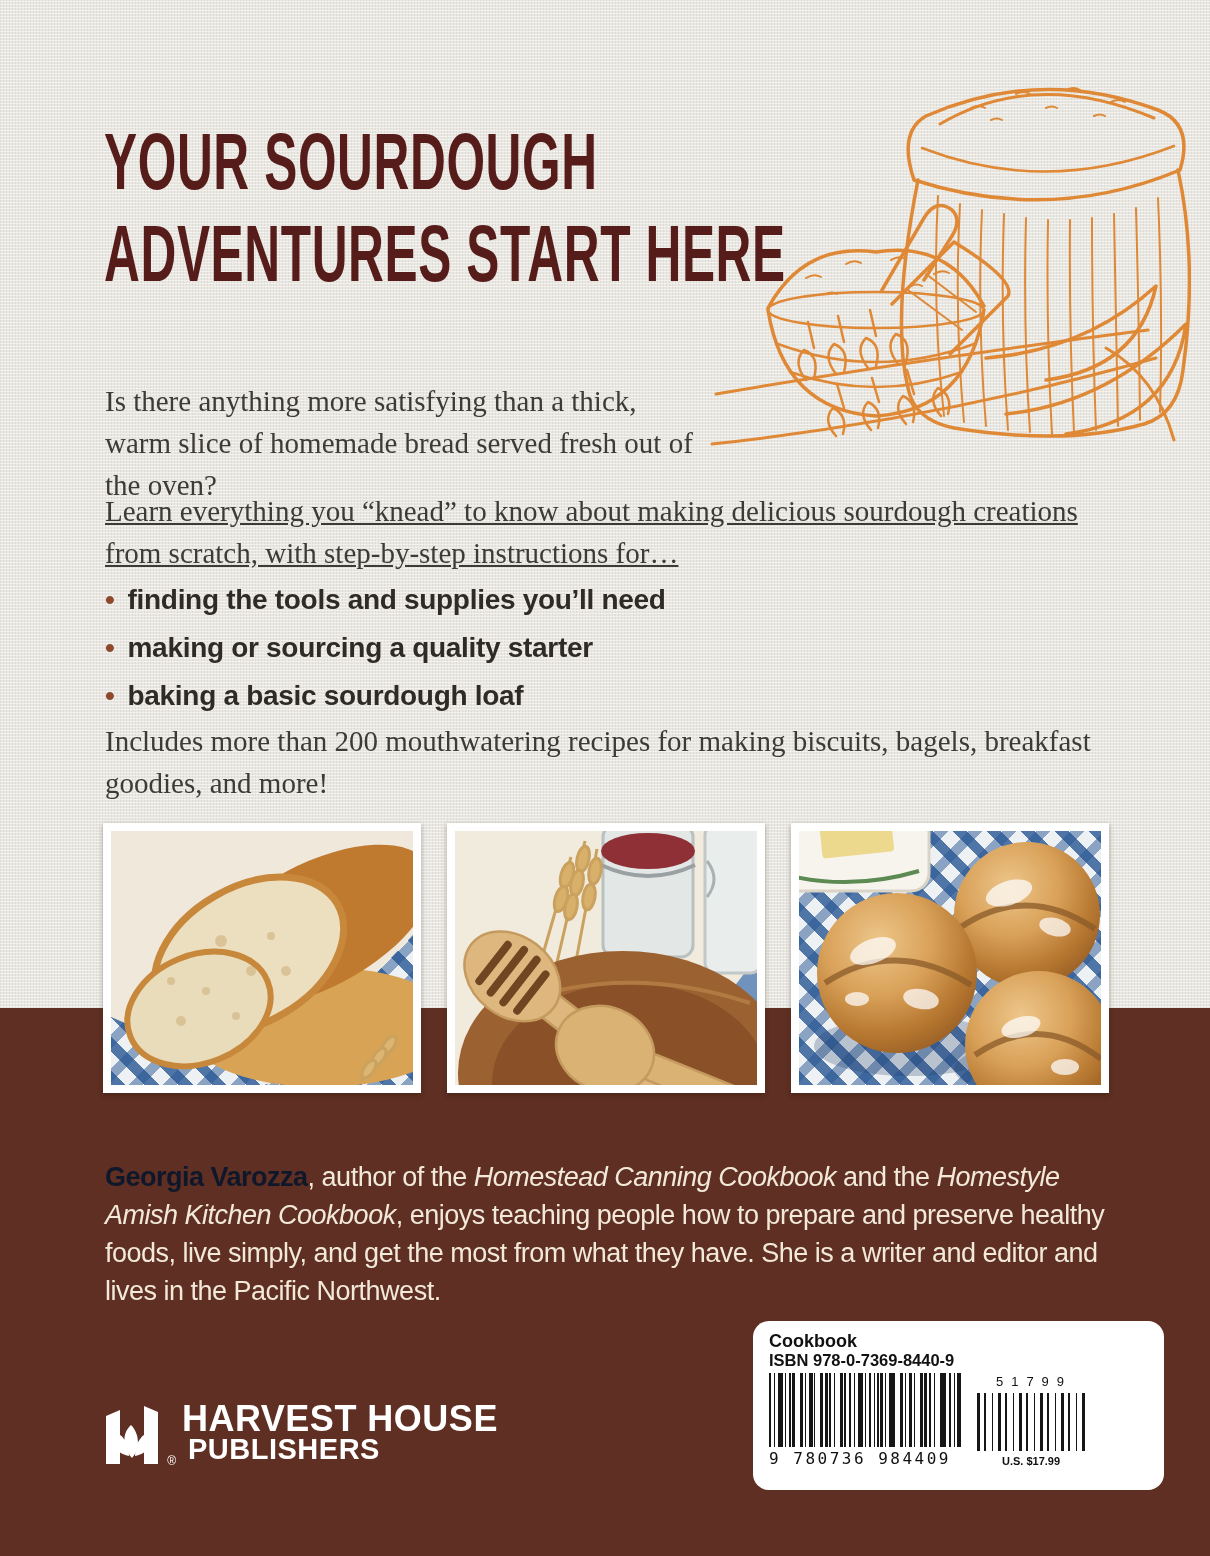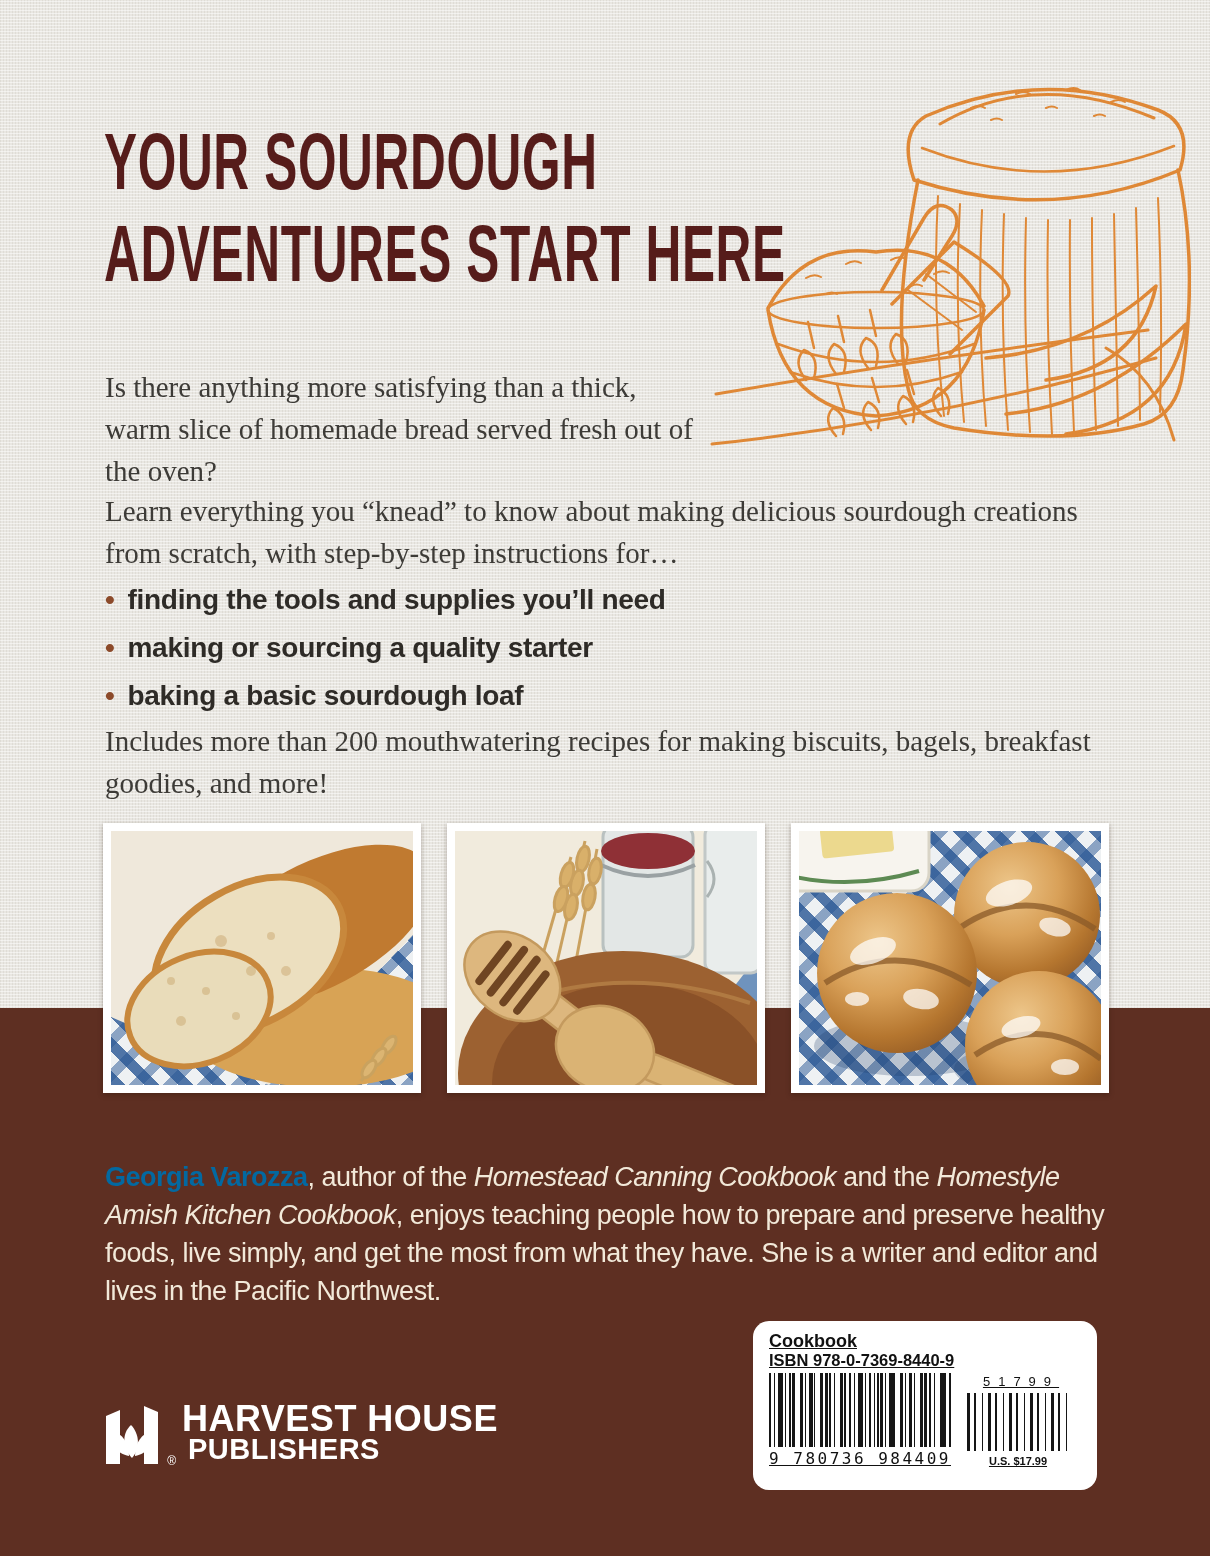--- a/index.html
+++ b/index.html
@@ -31,22 +31,22 @@
     font-weight:bold;font-size:80px;line-height:92px;letter-spacing:1px;
   }
   .title-line{display:block;white-space:nowrap;transform:scaleX(.62);transform-origin:0 0;}
   
   .illustration{position:absolute;left:686px;top:28px;z-index:2;}
   
   .para{
     position:absolute;z-index:2;margin:0;
     color:#3d3b37;font-size:29px;line-height:42px;
   }
-  .p1{left:105px;top:366px;width:600px;}
-  .p2{left:105px;top:490px;width:1030px;}
+  .p1{left:105px;top:380px;width:600px;}
+  .p2{left:105px;top:490px;width:1030px;text-decoration:underline;}
   .p3{left:105px;top:720px;width:1030px;}
   .bullets{
     position:absolute;left:105px;top:576px;width:1030px;z-index:2;
     margin:0;padding:0;list-style:none;text-align:left;
     font-family:"Liberation Sans", sans-serif;font-weight:bold;
     font-size:28px;line-height:48px;color:#2e2b27;letter-spacing:-0.3px;
   }
   .bullets .dot{color:#8c4a2a;margin-right:13px;}
   
   .photos{position:absolute;left:103px;top:823px;display:flex;gap:26px;z-index:3;}
@@ -63,29 +63,28 @@
       repeating-linear-gradient(135deg, rgba(40,86,148,.50) 0 10px, rgba(0,0,0,0) 10px 24px);
   }
   .cream{background:#f1ebdd;}
   .photo svg{position:absolute;inset:0;}
   
   .bio{
     position:absolute;left:105px;top:1158px;width:1030px;z-index:2;margin:0;
     color:#f2e9d9;font-family:"Liberation Sans", sans-serif;
     font-size:27px;line-height:38px;letter-spacing:-0.5px;
   }
-  .bio .author{color:#0369a1;font-weight:bold;}
+  .bio .author{color:#0f172a;font-weight:bold;}
   .bio .booktitle{font-style:italic;}
   
   .barcode-box{
-    position:absolute;left:753px;top:1321px;width:344px;height:169px;z-index:2;
+    position:absolute;left:753px;top:1321px;width:411px;height:169px;z-index:2;
     background:#fff;border-radius:16px;box-sizing:border-box;
     padding:10px 28px 8px 16px;color:#111;
     font-family:"Liberation Sans", sans-serif;
-    text-decoration:underline;
   }
   .bc-cat{font-weight:bold;font-size:18px;line-height:20px;}
   .bc-isbn{font-weight:bold;font-size:16.5px;line-height:19px;}
   .bc-row{display:flex;margin-top:3px;}
   .bc-main{width:192px;}
   .bars-main{
     height:74px;
     background-image:
       repeating-linear-gradient(90deg,#161616 0 2px,rgba(0,0,0,0) 2px 5px,#161616 5px 6px,rgba(0,0,0,0) 6px 11px,#161616 11px 14px,rgba(0,0,0,0) 14px 16px,#161616 16px 17px,rgba(0,0,0,0) 17px 20px),
       repeating-linear-gradient(90deg,rgba(0,0,0,0) 0 9px,#161616 9px 11px,rgba(0,0,0,0) 11px 23px,#161616 23px 26px,rgba(0,0,0,0) 26px 33px);

